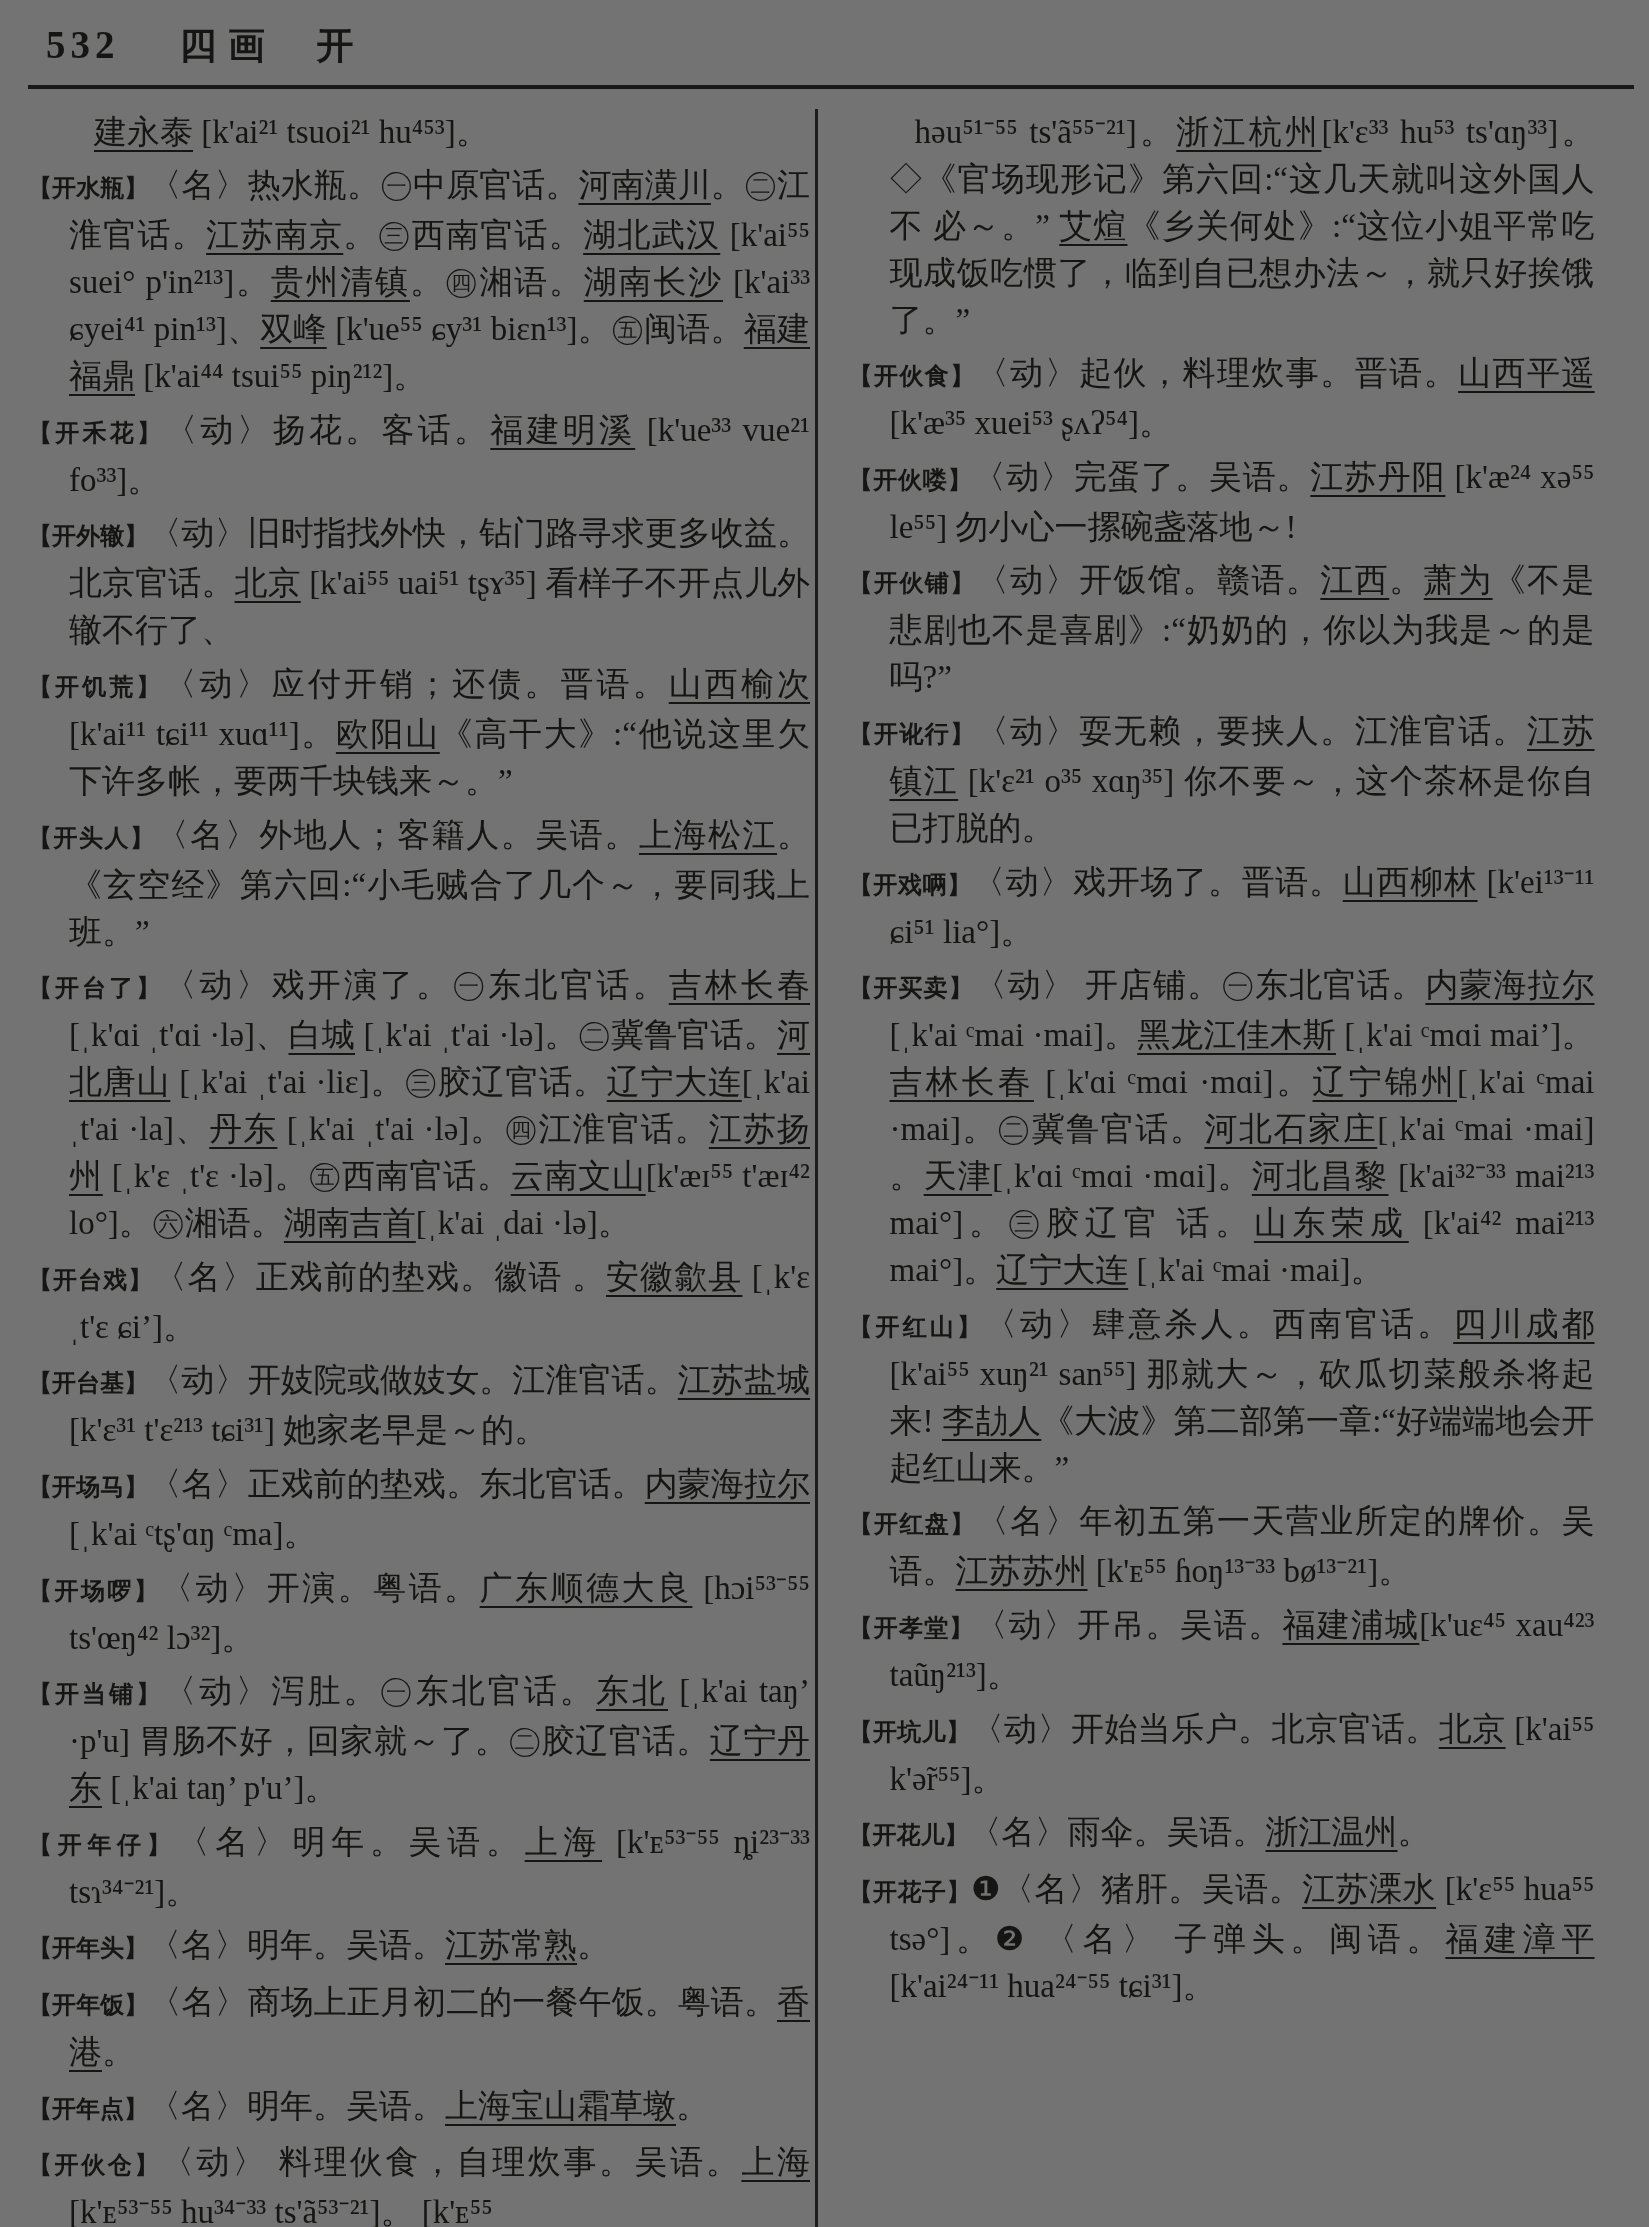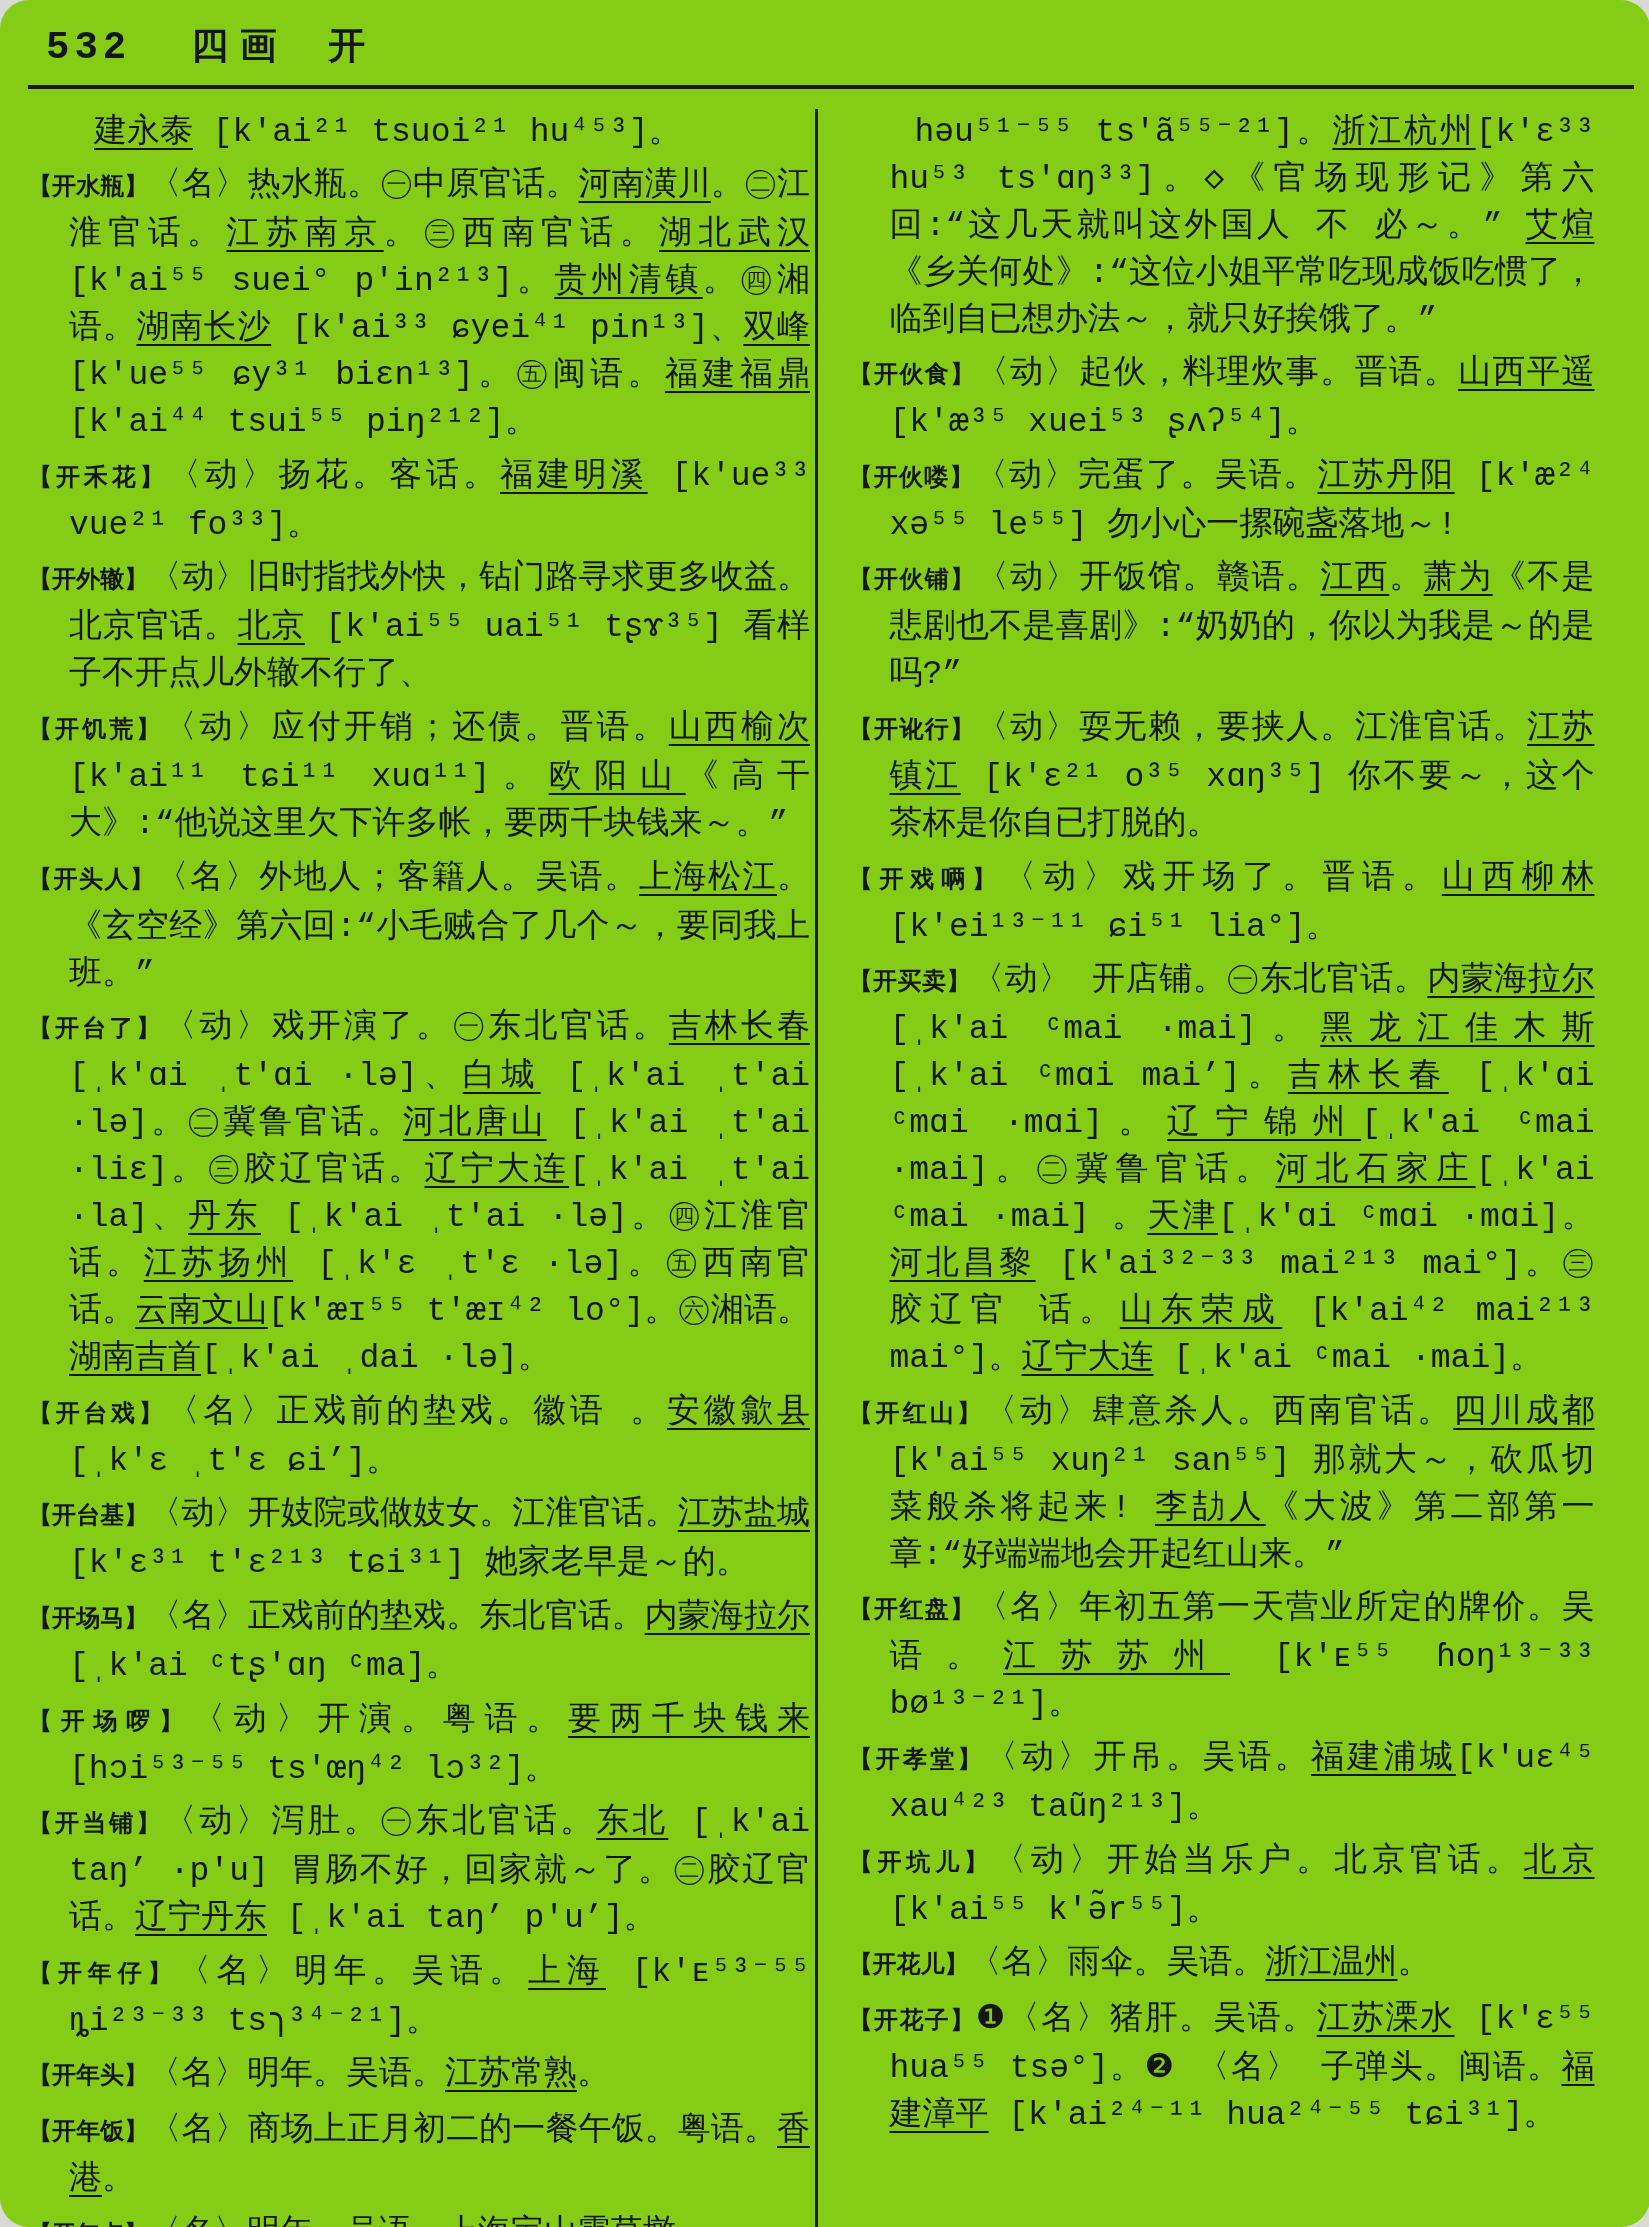--- a/index.html
+++ b/index.html
@@ -1,25 +1,24 @@
 <!DOCTYPE html>
 <html style="font-size:13.2px"><head>
 <meta charset="utf-8">
 <style>
   html,body{margin:0;padding:0;background:#d9d9d6;}
   .page{
     position:relative;
     width:1650px;height:2227px;
-    background:#84cc16;
+    background:#737373;
     color:#151514;
-    font-family:Liberation Mono, monospace;
+    font-family:Liberation Serif, serif;
     box-sizing:border-box;
     padding:21.4px 13.2px 0 28px;
     overflow:hidden;
-    border-radius:29px;
   }
   .hdr{display:flex;align-items:baseline;font-weight:bold;}
   .hdr-num{font-size:39px;margin-left:18px;letter-spacing:5px;}
   .hdr-section{font-size:37px;margin-left:60px;letter-spacing:11.5px;}
   .hdr-radical{font-size:37px;margin-left:40px;}
   .rule{height:4.1px;background:#181816;margin-top:13.2px;margin-right:3.3px;}
   .columns{display:flex;margin-top:20px;}
   .col{box-sizing:border-box;}
   .col-left{width:782px;}
   .divider{width:2.5px;background:#1d1d1b;margin-left:5px;align-self:stretch;}
@@ -66,21 +65,21 @@
   <p class="entry"><span class="head">【开头人】</span><span class="body">〈名〉外地人；客籍人。吴语。<u>上海松江</u>。《玄空经》第六回:“小毛贼合了几个～，要同我上班。”</span></p>
 
   <p class="entry"><span class="head">【开台了】</span><span class="body">〈动〉戏开演了。㊀东北官话。<u>吉林长春</u>[ˌk'ɑi ˌt'ɑi ·lə]、<u>白城</u> [ˌk'ai ˌt'ai ·lə]。㊁冀鲁官话。<u>河北唐山</u> [ˌk'ai ˌt'ai ·liɛ]。㊂胶辽官话。<u>辽宁大连</u>[ˌk'ai ˌt'ai ·la]、<u>丹东</u> [ˌk'ai ˌt'ai ·lə]。㊃江淮官话。<u>江苏扬州</u> [ˌk'ɛ ˌt'ɛ ·lə]。㊄西南官话。<u>云南文山</u>[k'æɪ⁵⁵ t'æɪ⁴² lo°]。㊅湘语。<u>湖南吉首</u>[ˌk'ai ˌdai ·lə]。</span></p>
 
   <p class="entry"><span class="head">【开台戏】</span><span class="body">〈名〉正戏前的垫戏。徽语 。<u>安徽歙县</u> [ˌk'ɛ ˌt'ɛ ɕi’]。</span></p>
 
   <p class="entry"><span class="head">【开台基】</span><span class="body">〈动〉开妓院或做妓女。江淮官话。<u>江苏盐城</u> [k'ɛ³¹ t'ɛ²¹³ tɕi³¹] 她家老早是～的。</span></p>
 
   <p class="entry"><span class="head">【开场马】</span><span class="body">〈名〉正戏前的垫戏。东北官话。<u>内蒙海拉尔</u> [ˌk'ai ᶜtʂ'ɑŋ ᶜma]。</span></p>
 
-  <p class="entry"><span class="head">【开场啰】</span><span class="body">〈动〉开演。粤语。<u>要两千块钱来</u> [hɔi⁵³⁻⁵⁵ ts'œŋ⁴² lɔ³²]。</span></p>
+  <p class="entry"><span class="head">【开场啰】</span><span class="body">〈动〉开演。粤语。<u>广东顺德大良</u> [hɔi⁵³⁻⁵⁵ ts'œŋ⁴² lɔ³²]。</span></p>
 
   <p class="entry"><span class="head">【开当铺】</span><span class="body">〈动〉泻肚。㊀东北官话。<u>东北</u> [ˌk'ai taŋ’ ·p'u] 胃肠不好，回家就～了。㊁胶辽官话。<u>辽宁丹东</u> [ˌk'ai taŋ’ p'u’]。</span></p>
 
   <p class="entry"><span class="head">【开年仔】</span><span class="body">〈名〉明年。吴语。<u>上海</u> [k'ᴇ⁵³⁻⁵⁵ ȵi²³⁻³³ tsɿ³⁴⁻²¹]。</span></p>
 
   <p class="entry"><span class="head">【开年头】</span><span class="body">〈名〉明年。吴语。<u>江苏常熟</u>。</span></p>
 
   <p class="entry"><span class="head">【开年饭】</span><span class="body">〈名〉商场上正月初二的一餐午饭。粤语。<u>香港</u>。</span></p>
 
   <p class="entry"><span class="head">【开年点】</span><span class="body">〈名〉明年。吴语。<u>上海宝山霜草墩</u>。</span></p>

